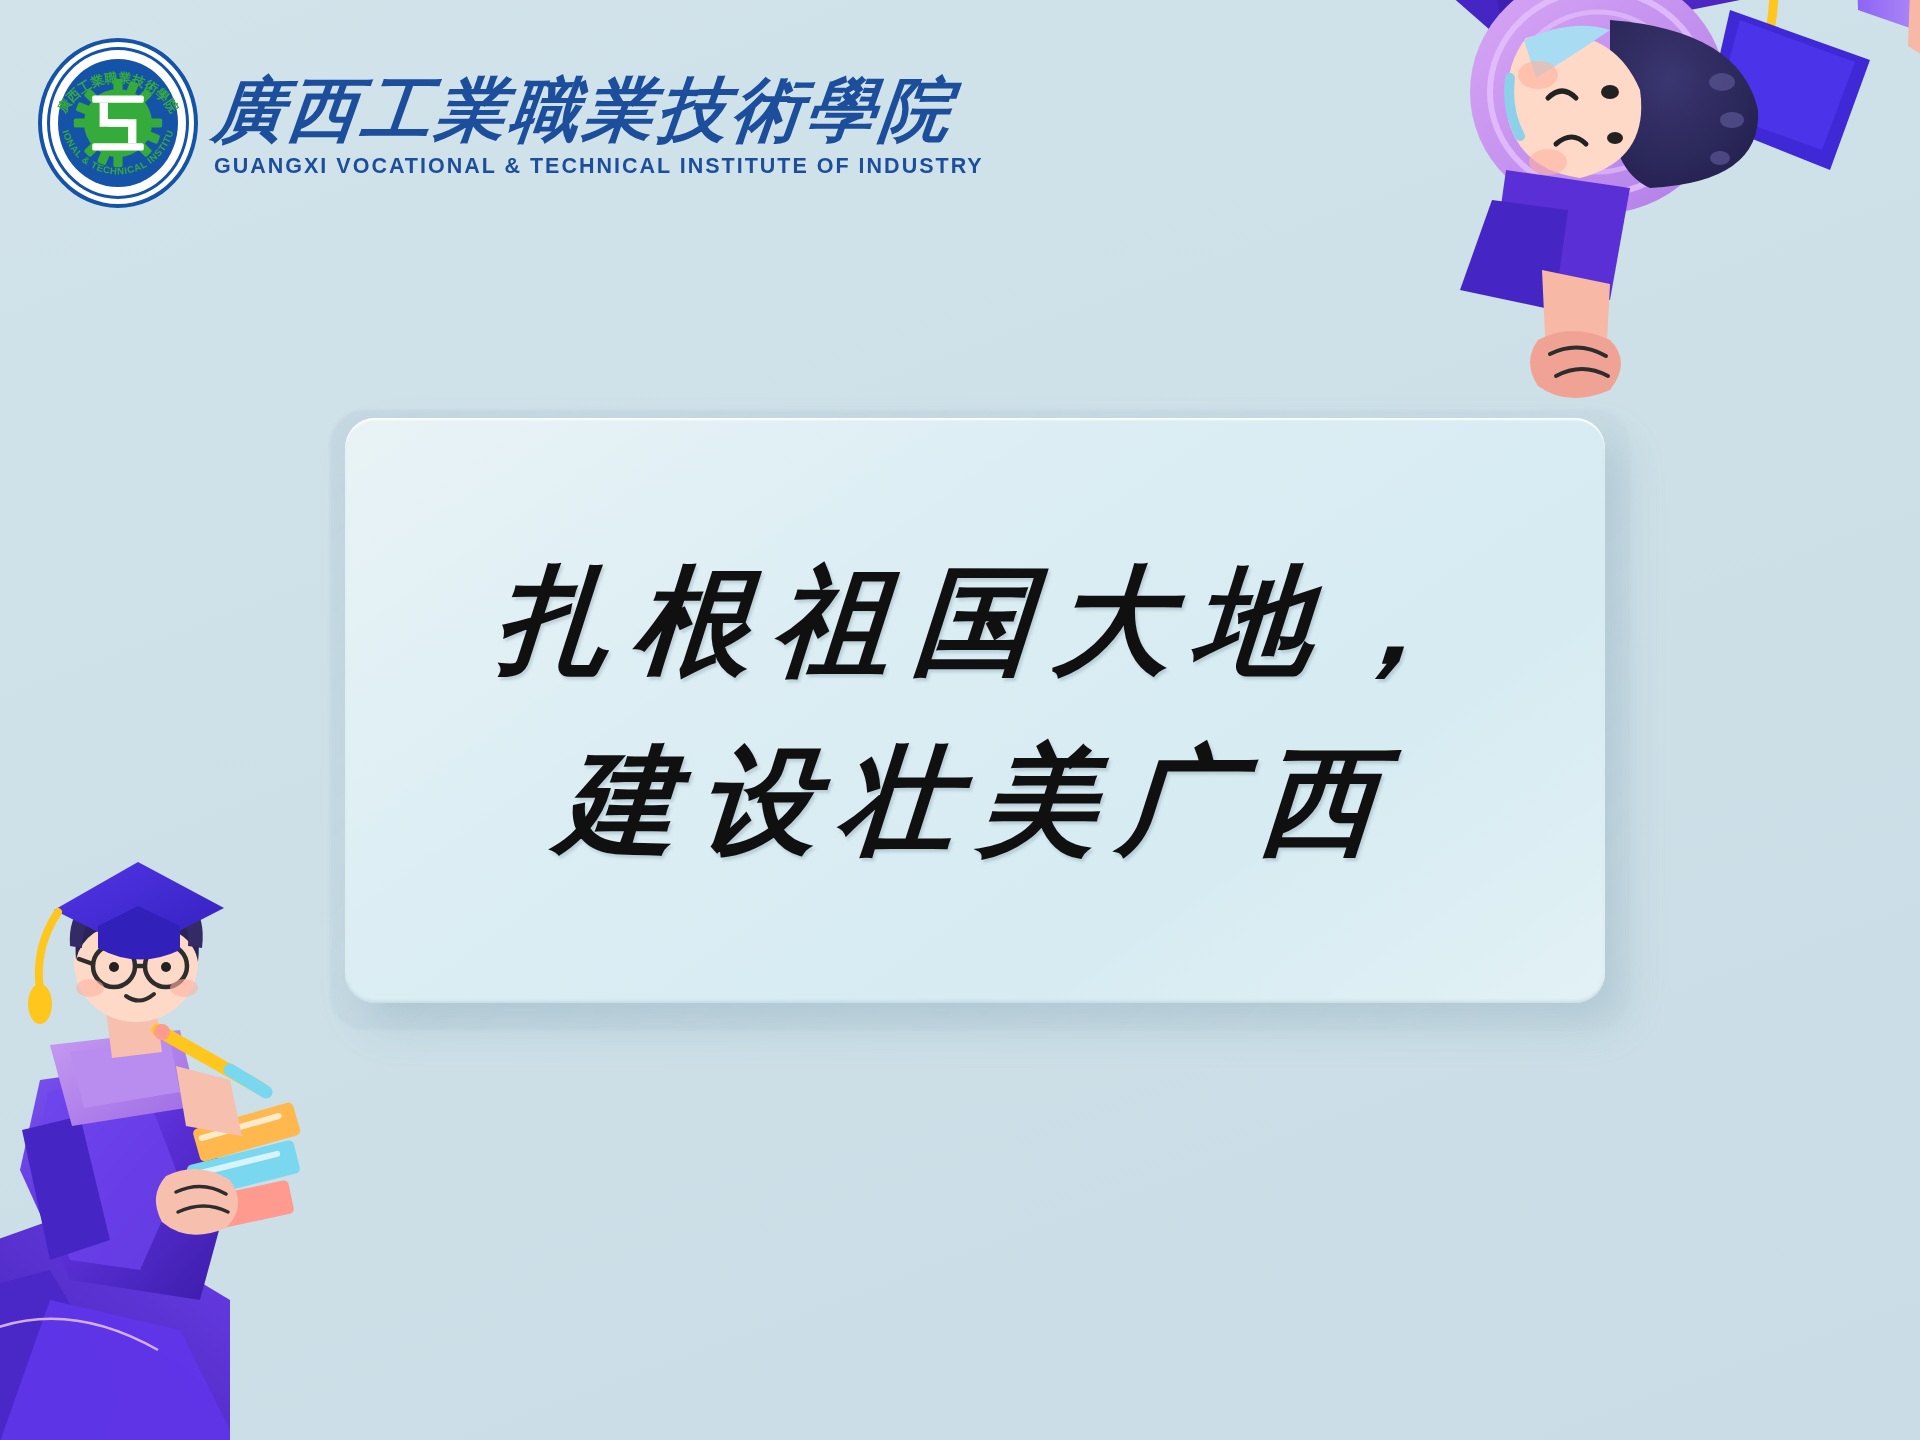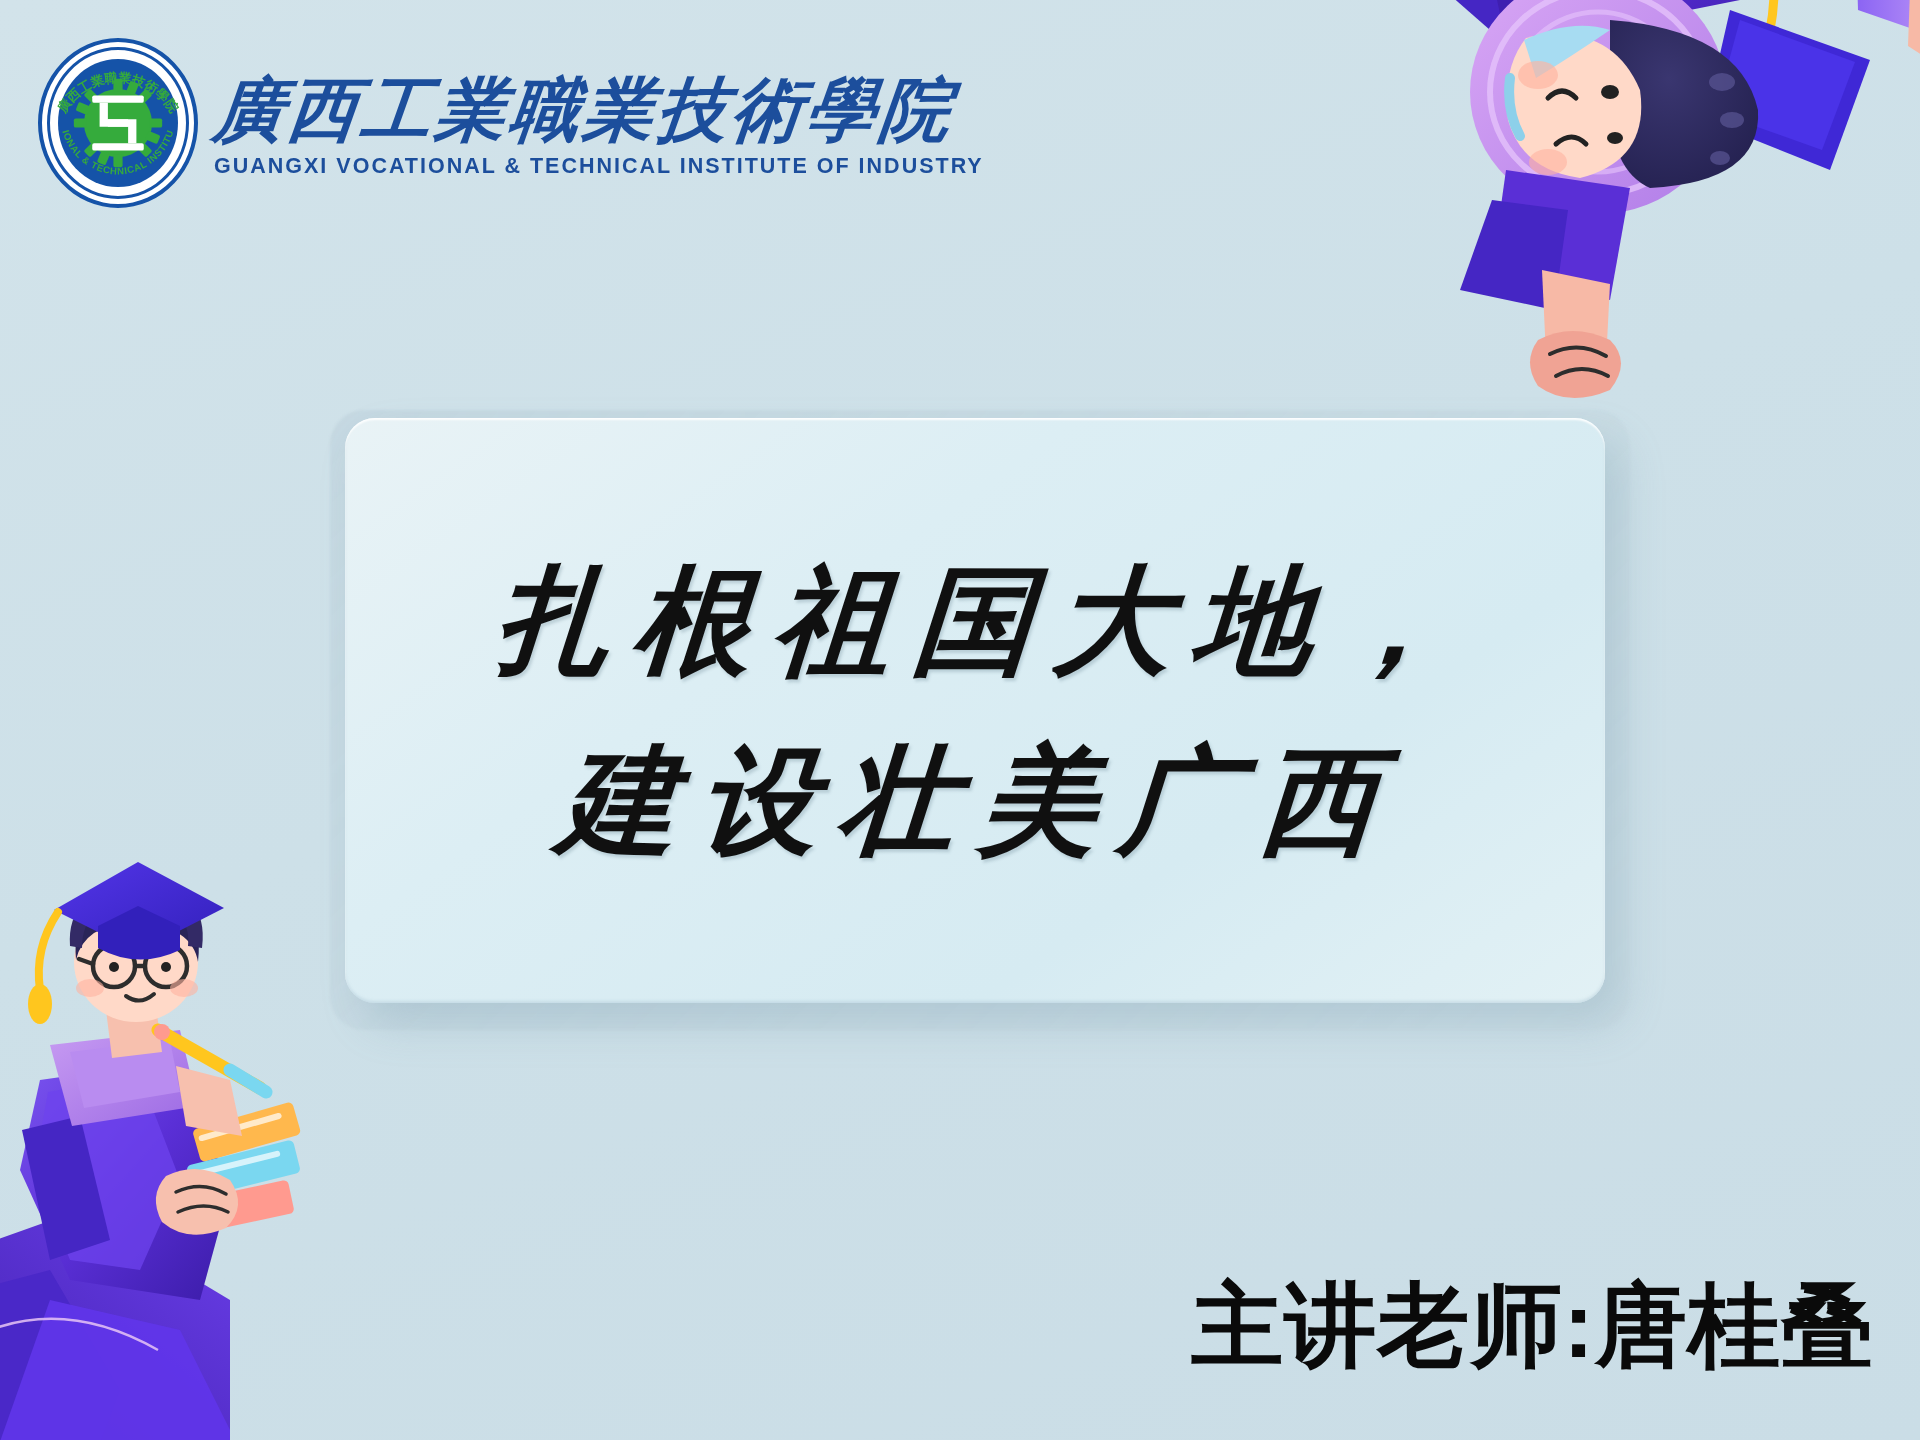--- a/index.html
+++ b/index.html
@@ -359,15 +359,14 @@
 
     <path d="M228 200 L330 258" stroke="#ffc61e" stroke-width="13" stroke-linecap="round"></path>
     <path d="M300 240 L336 262" stroke="#7ad7f0" stroke-width="13" stroke-linecap="round"></path>
     <circle cx="232" cy="202" r="8" fill="#ff9a8f"></circle>
 
     <path d="M246 236 L300 250 L312 306 L256 296 Z" fill="#f7c0ae"></path>
 
     <path d="M60 500 Q140 470 228 520" stroke="#e8c6f5" stroke-width="2.5" fill="none" opacity="0.85"></path>
   </svg>
 
-  <div class="presenter">主讲老师:唐桂叠</div>
 
 </div>
 
 </body></html>

